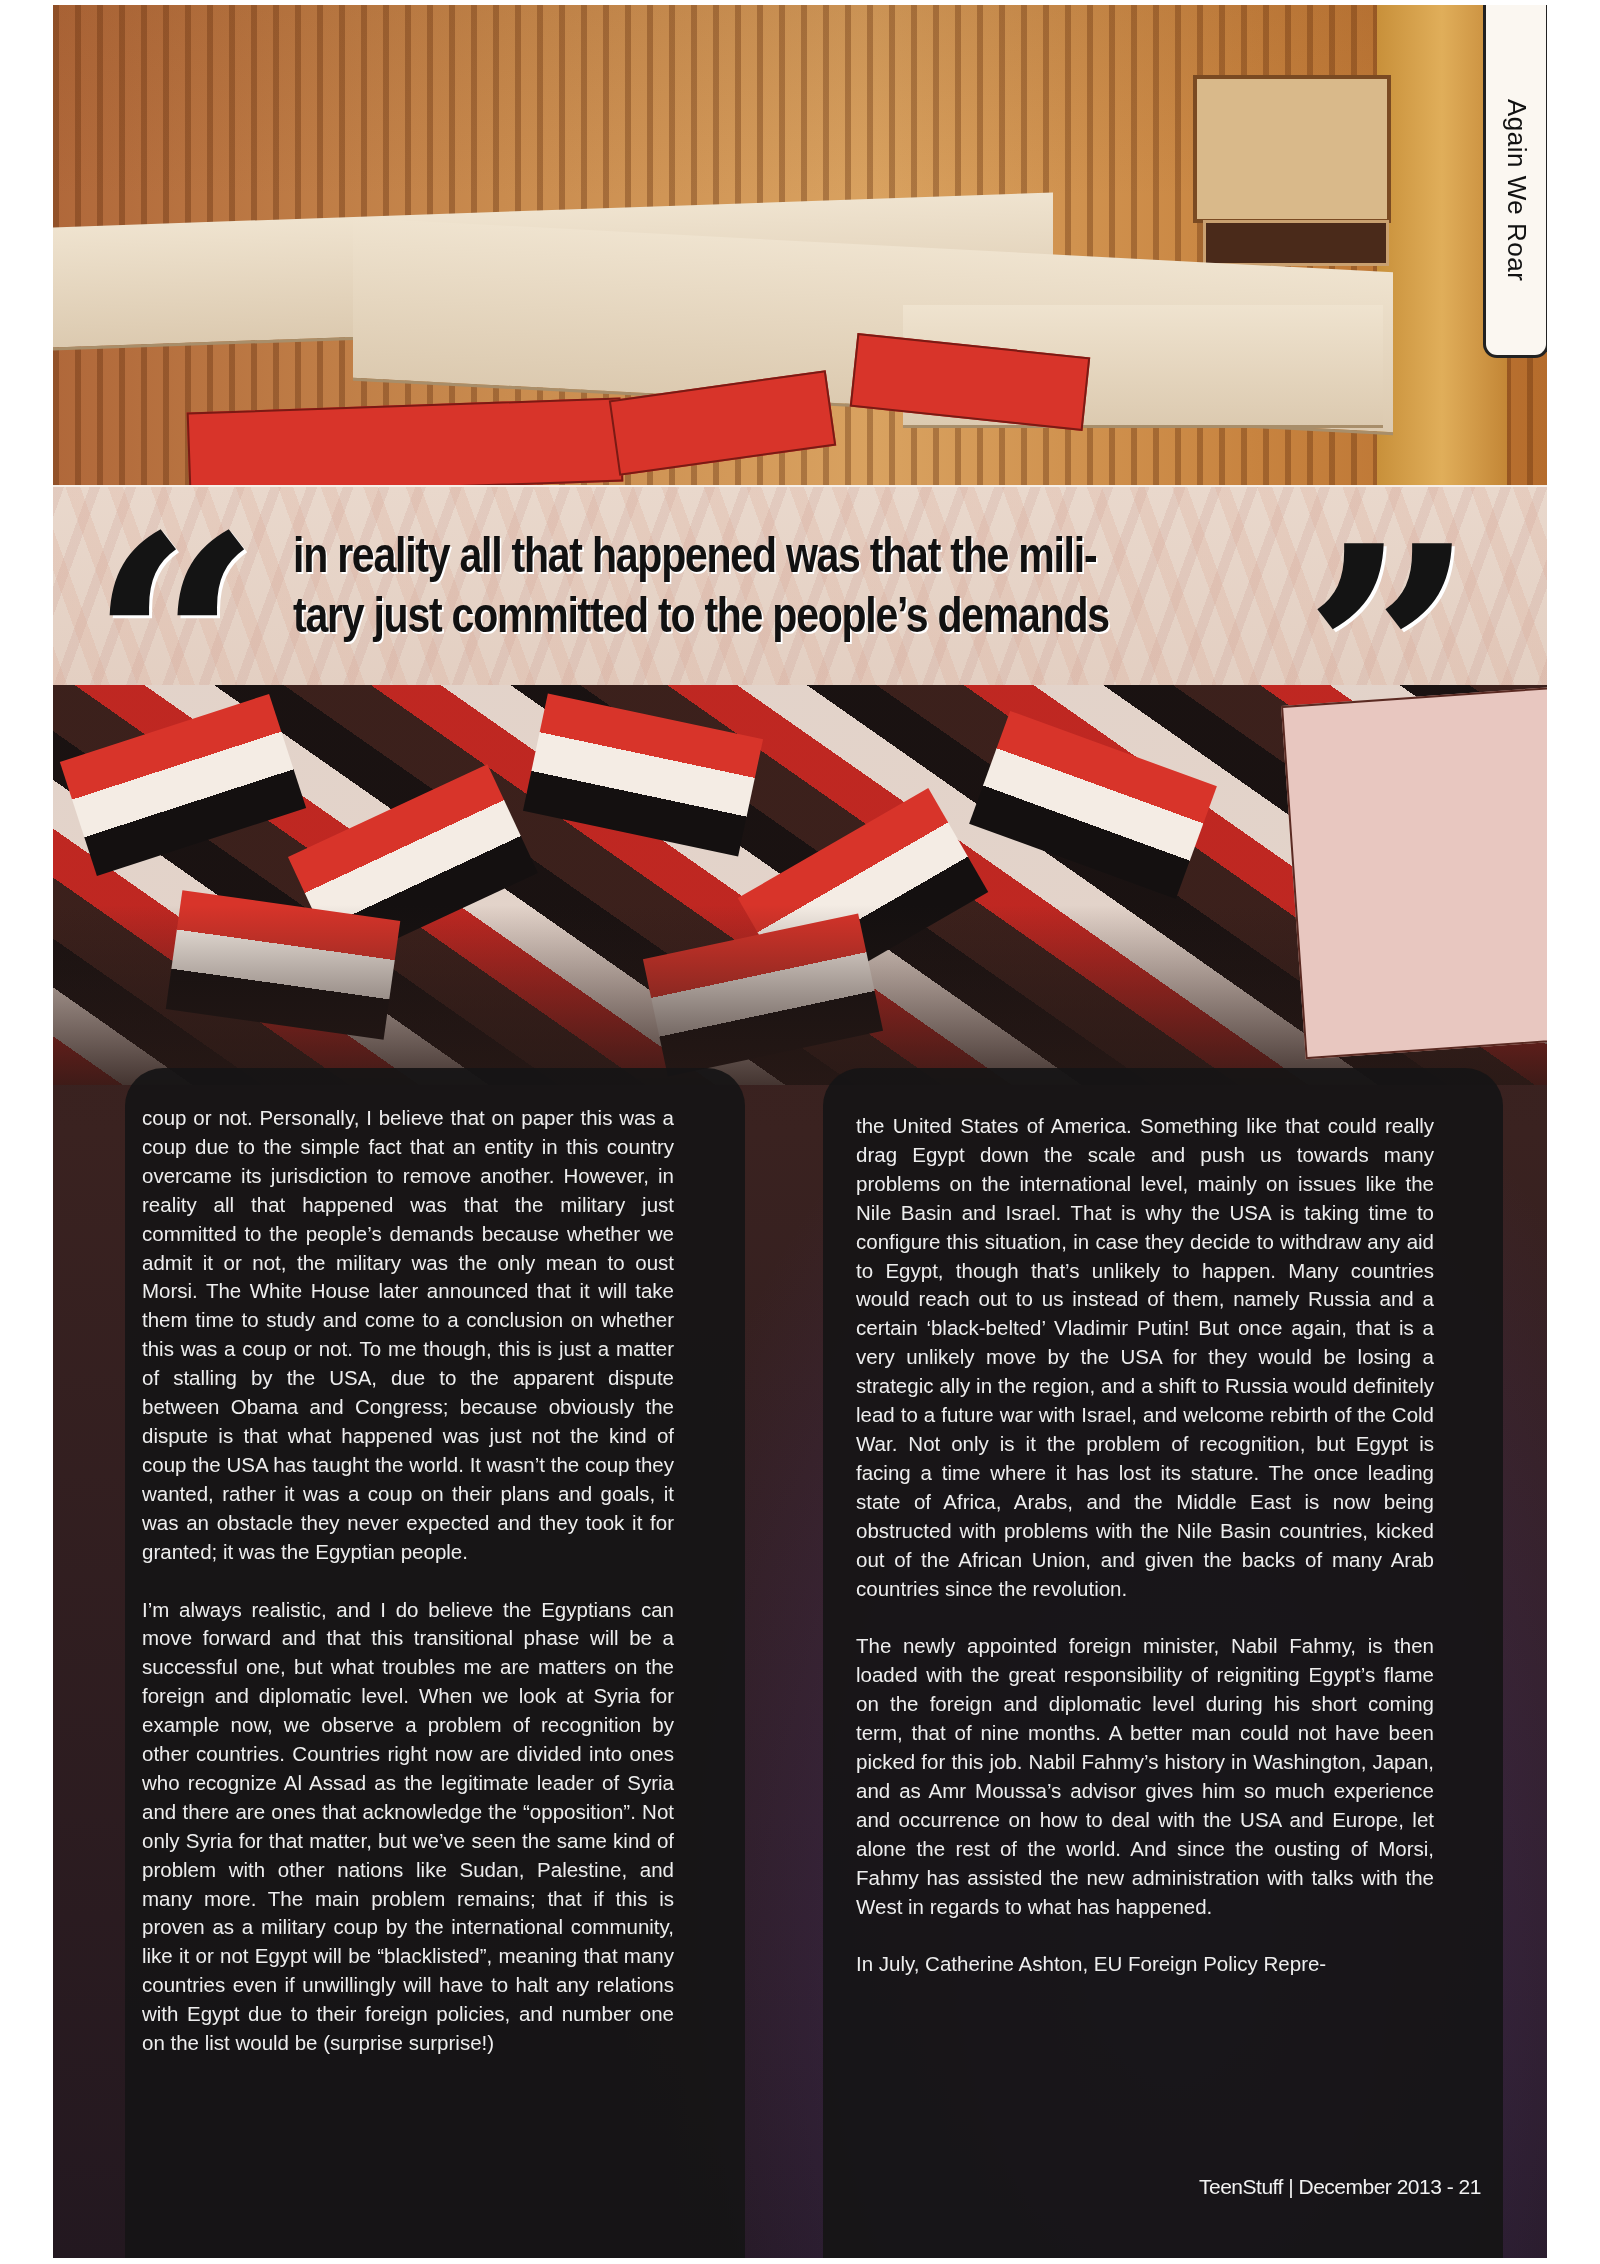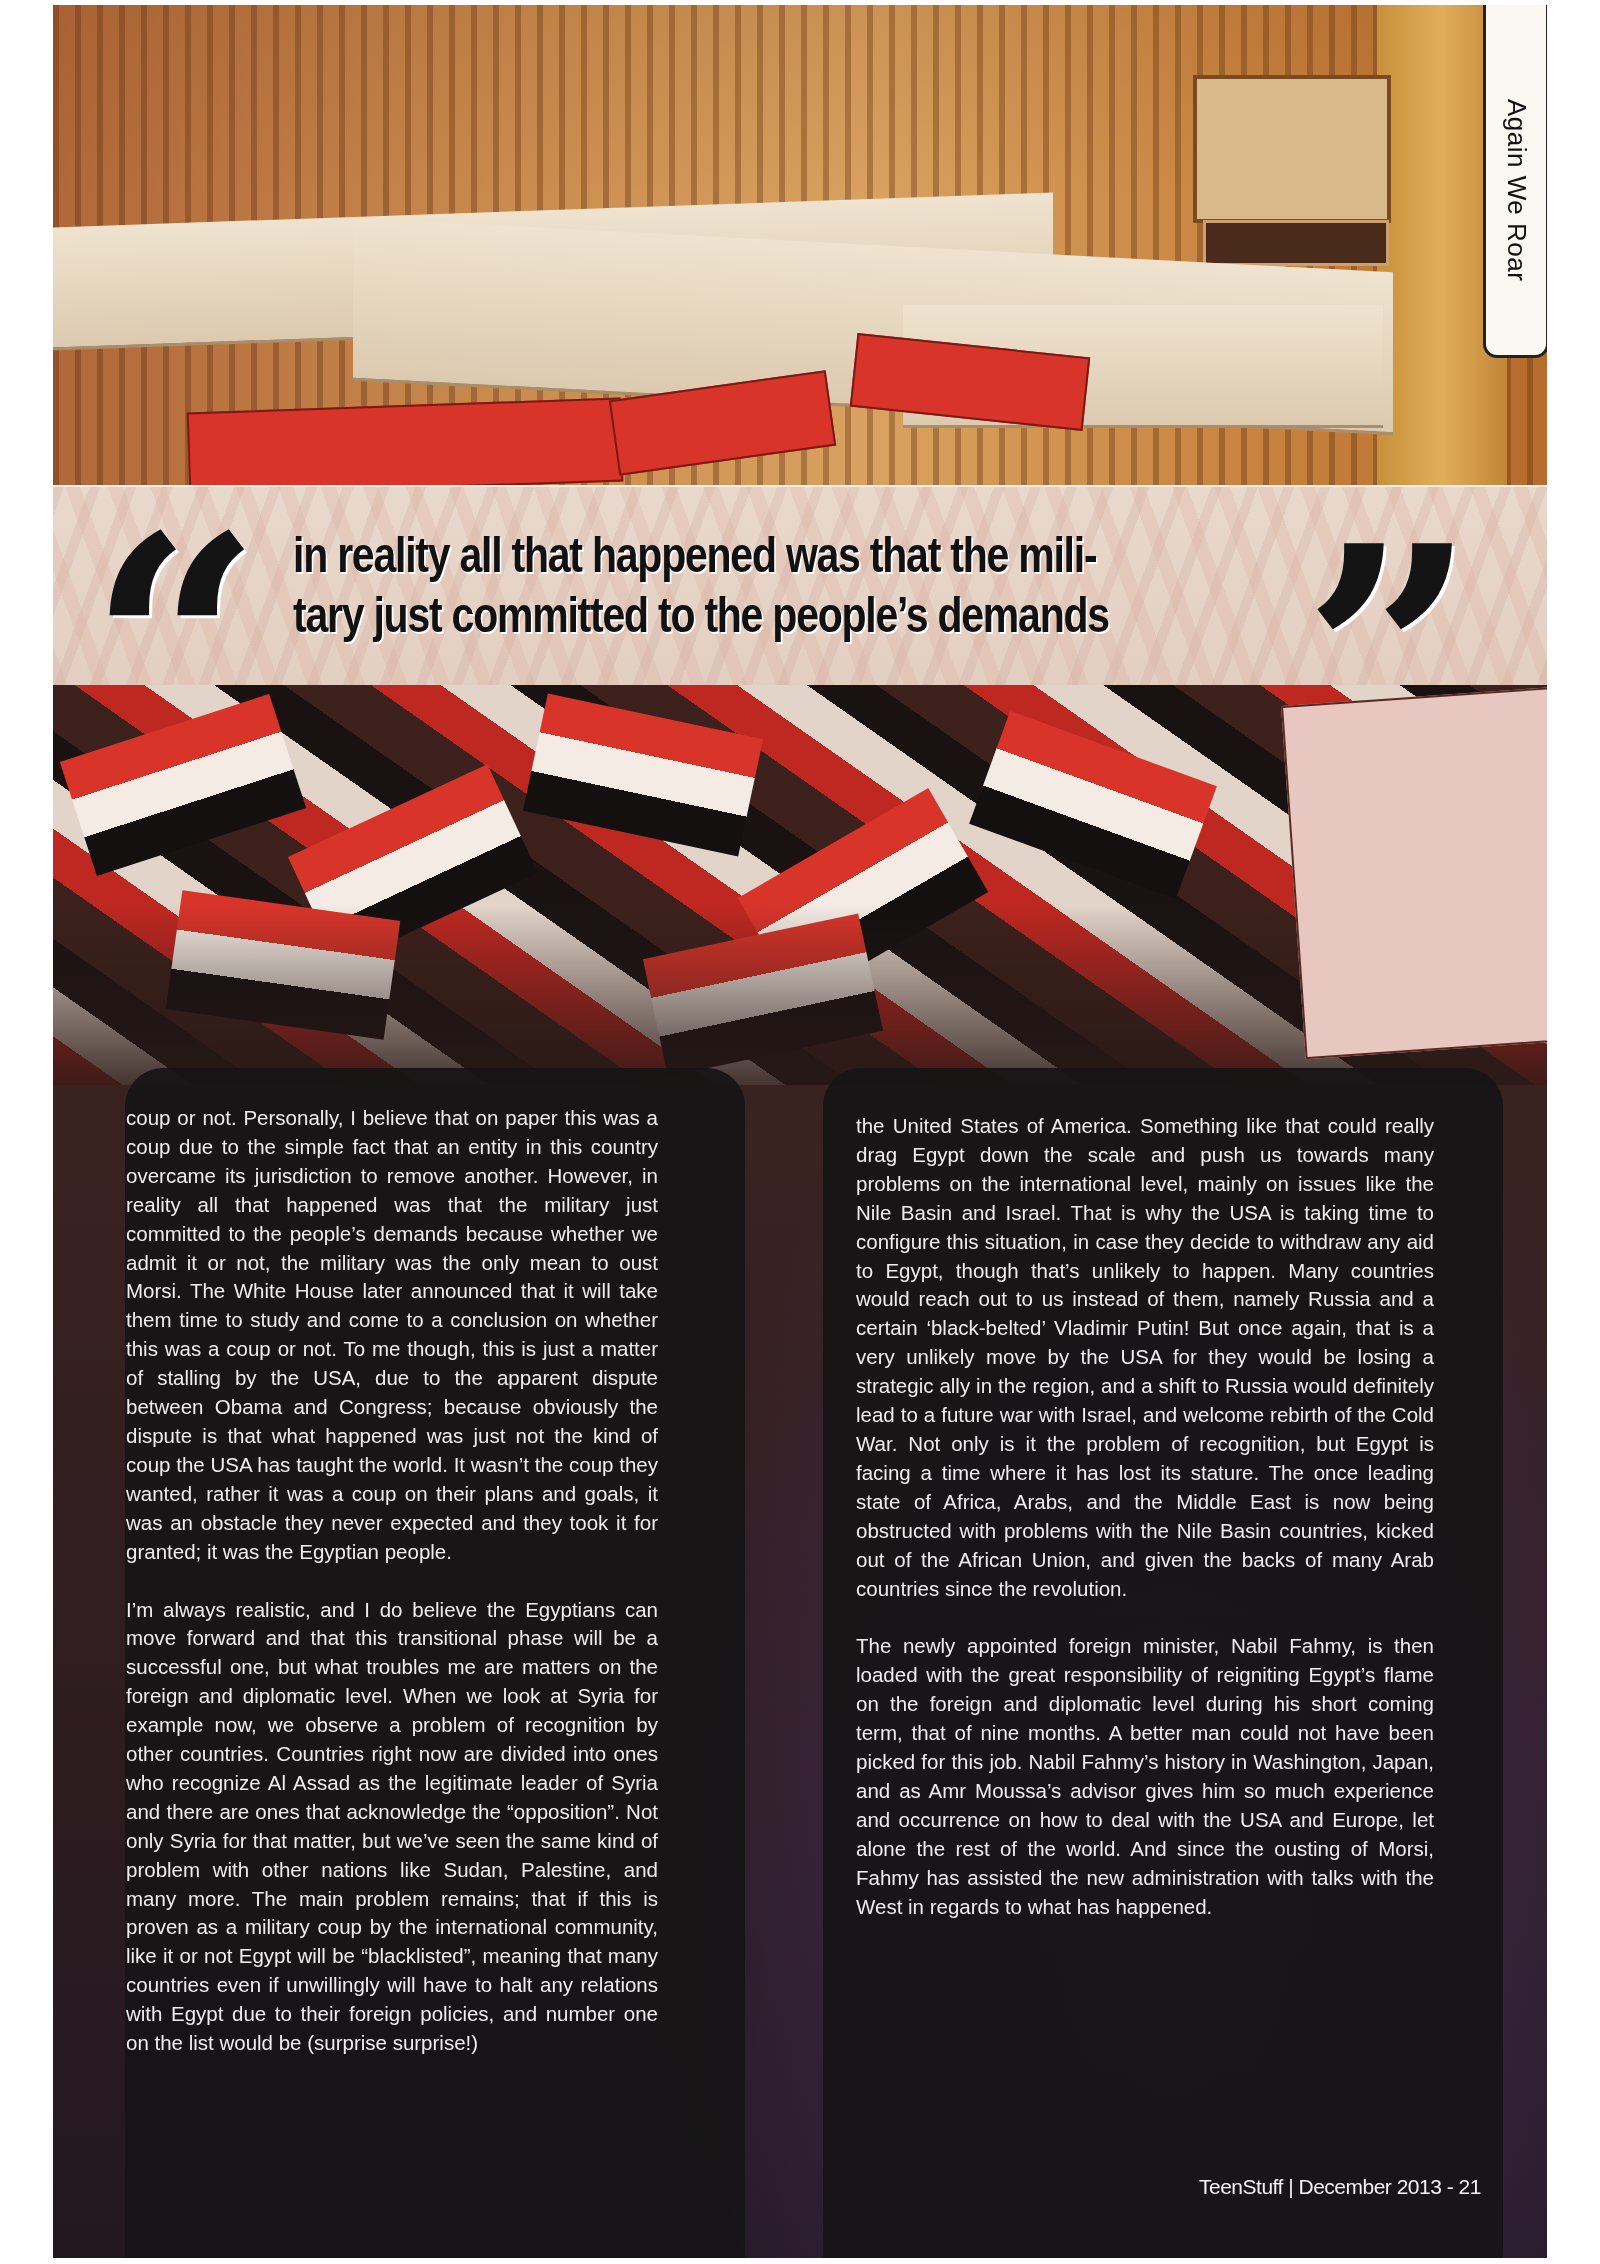--- a/index.html
+++ b/index.html
@@ -113,21 +113,21 @@
       border-radius: 38px 38px 0 0;
     }
     .text-box.left { left: 72px; width: 620px; }
     .text-box.right { left: 770px; width: 680px; }
 
     .column {
       position: absolute; top: 1104px;
       font-family: "Liberation Sans", sans-serif; font-size: 20.5px; line-height: 28.9px;
       color: #eeeeee; text-align: justify; hyphens: manual;
     }
-    .column.left { left: 126px; width: 532px; }
+    .column.left { left: 142px; width: 532px; }
     .column.right { left: 856px; width: 578px; margin-top: 8px; }
     .column p { margin: 0 0 29px 0; }
 
     
     .folio {
       position: absolute; left: 1146px; top: 2170px;
       font-family: "Liberation Sans", sans-serif; font-size: 21px; color: #f2f2f2;
       letter-spacing: -0.5px;
     }
   </style>
@@ -178,13 +178,14 @@
   <div class="folio">TeenStuff | December 2013 - 21</div>
 </div>
 
 <div class="column left">
   <p>coup or not. Personally, I believe that on paper this was a coup due to the simple fact that an entity in this country overcame its jurisdiction to remove another. However, in reality all that happened was that the military just committed to the people’s demands because whether we admit it or not, the military was the only mean to oust Morsi. The White House later announced that it will take them time to study and come to a conclusion on whether this was a coup or not. To me though, this is just a matter of stalling by the USA, due to the apparent dispute between Obama and Congress; because obviously the dispute is that what happened was just not the kind of coup the USA has taught the world. It wasn’t the coup they wanted, rather it was a coup on their plans and goals, it was an obstacle they never expected and they took it for granted; it was the Egyptian people.</p>
   <p>I’m always realistic, and I do believe the Egyptians can move forward and that this transitional phase will be a successful one, but what troubles me are matters on the foreign and diplomatic level. When we look at Syria for example now, we observe a problem of recognition by other countries. Countries right now are divided into ones who recognize Al Assad as the legitimate leader of Syria and there are ones that acknowledge the “opposition”. Not only Syria for that matter, but we’ve seen the same kind of problem with other nations like Sudan, Palestine, and many more. The main problem remains; that if this is proven as a military coup by the international community, like it or not Egypt will be “blacklisted”, meaning that many countries even if unwillingly will have to halt any relations with Egypt due to their foreign policies, and number one on the list would be (surprise surprise!)</p>
 </div>
 <div class="column right">
   <p>the United States of America. Something like that could really drag Egypt down the scale and push us towards many problems on the international level, mainly on issues like the Nile Basin and Israel. That is why the USA is taking time to configure this situation, in case they decide to withdraw any aid to Egypt, though that’s unlikely to happen. Many countries would reach out to us instead of them, namely Russia and a certain ‘black-belted’ Vladimir Putin! But once again, that is a very unlikely move by the USA for they would be losing a strategic ally in the region, and a shift to Russia would definitely lead to a future war with Israel, and welcome rebirth of the Cold War. Not only is it the problem of recognition, but Egypt is facing a time where it has lost its stature. The once leading state of Africa, Arabs, and the Middle East is now being obstructed with problems with the Nile Basin countries, kicked out of the African Union, and given the backs of many Arab countries since the revolution.</p>
   <p>The newly appointed foreign minister, Nabil Fahmy, is then loaded with the great responsibility of reigniting Egypt’s flame on the foreign and diplomatic level during his short coming term, that of nine months. A better man could not have been picked for this job. Nabil Fahmy’s history in Washington, Japan, and as Amr Moussa’s advisor gives him so much experience and occurrence on how to deal with the USA and Europe, let alone the rest of the world. And since the ousting of Morsi, Fahmy has assisted the new administration with talks with the West in regards to what has happened.</p>
+  <p>In July, Catherine Ashton, EU Foreign Policy Repre-</p>
 </div>
 
 </body></html>

